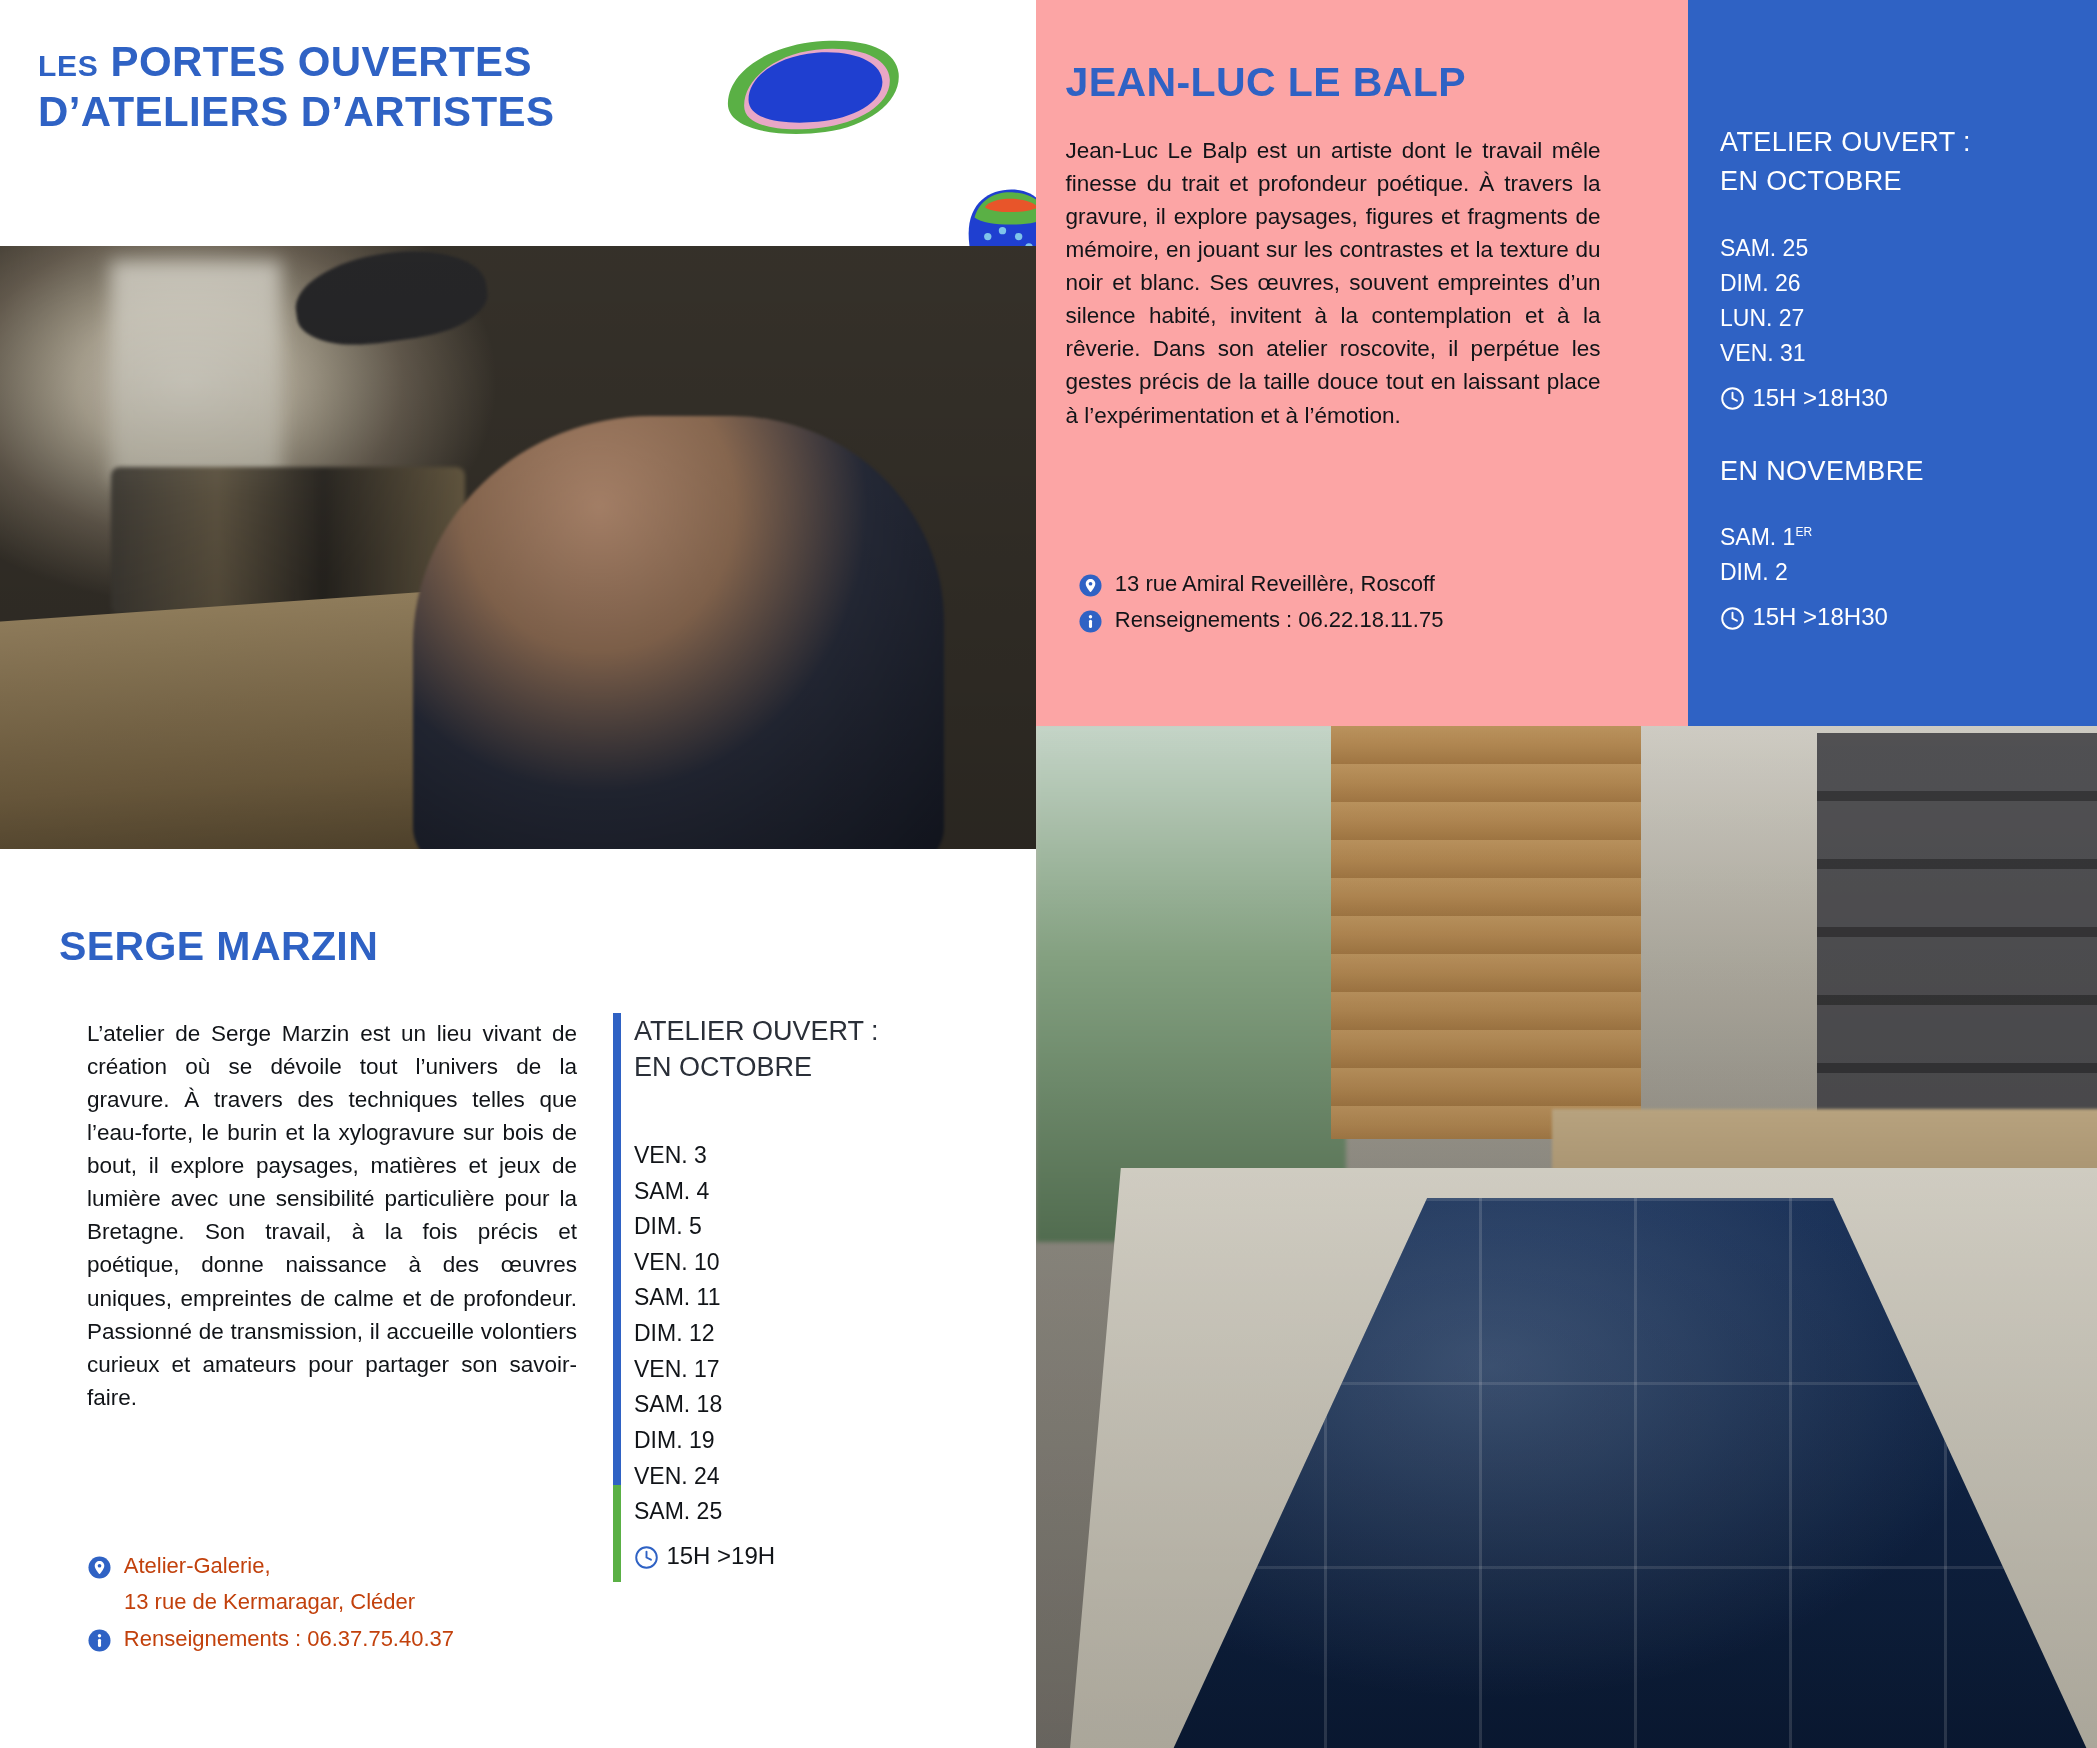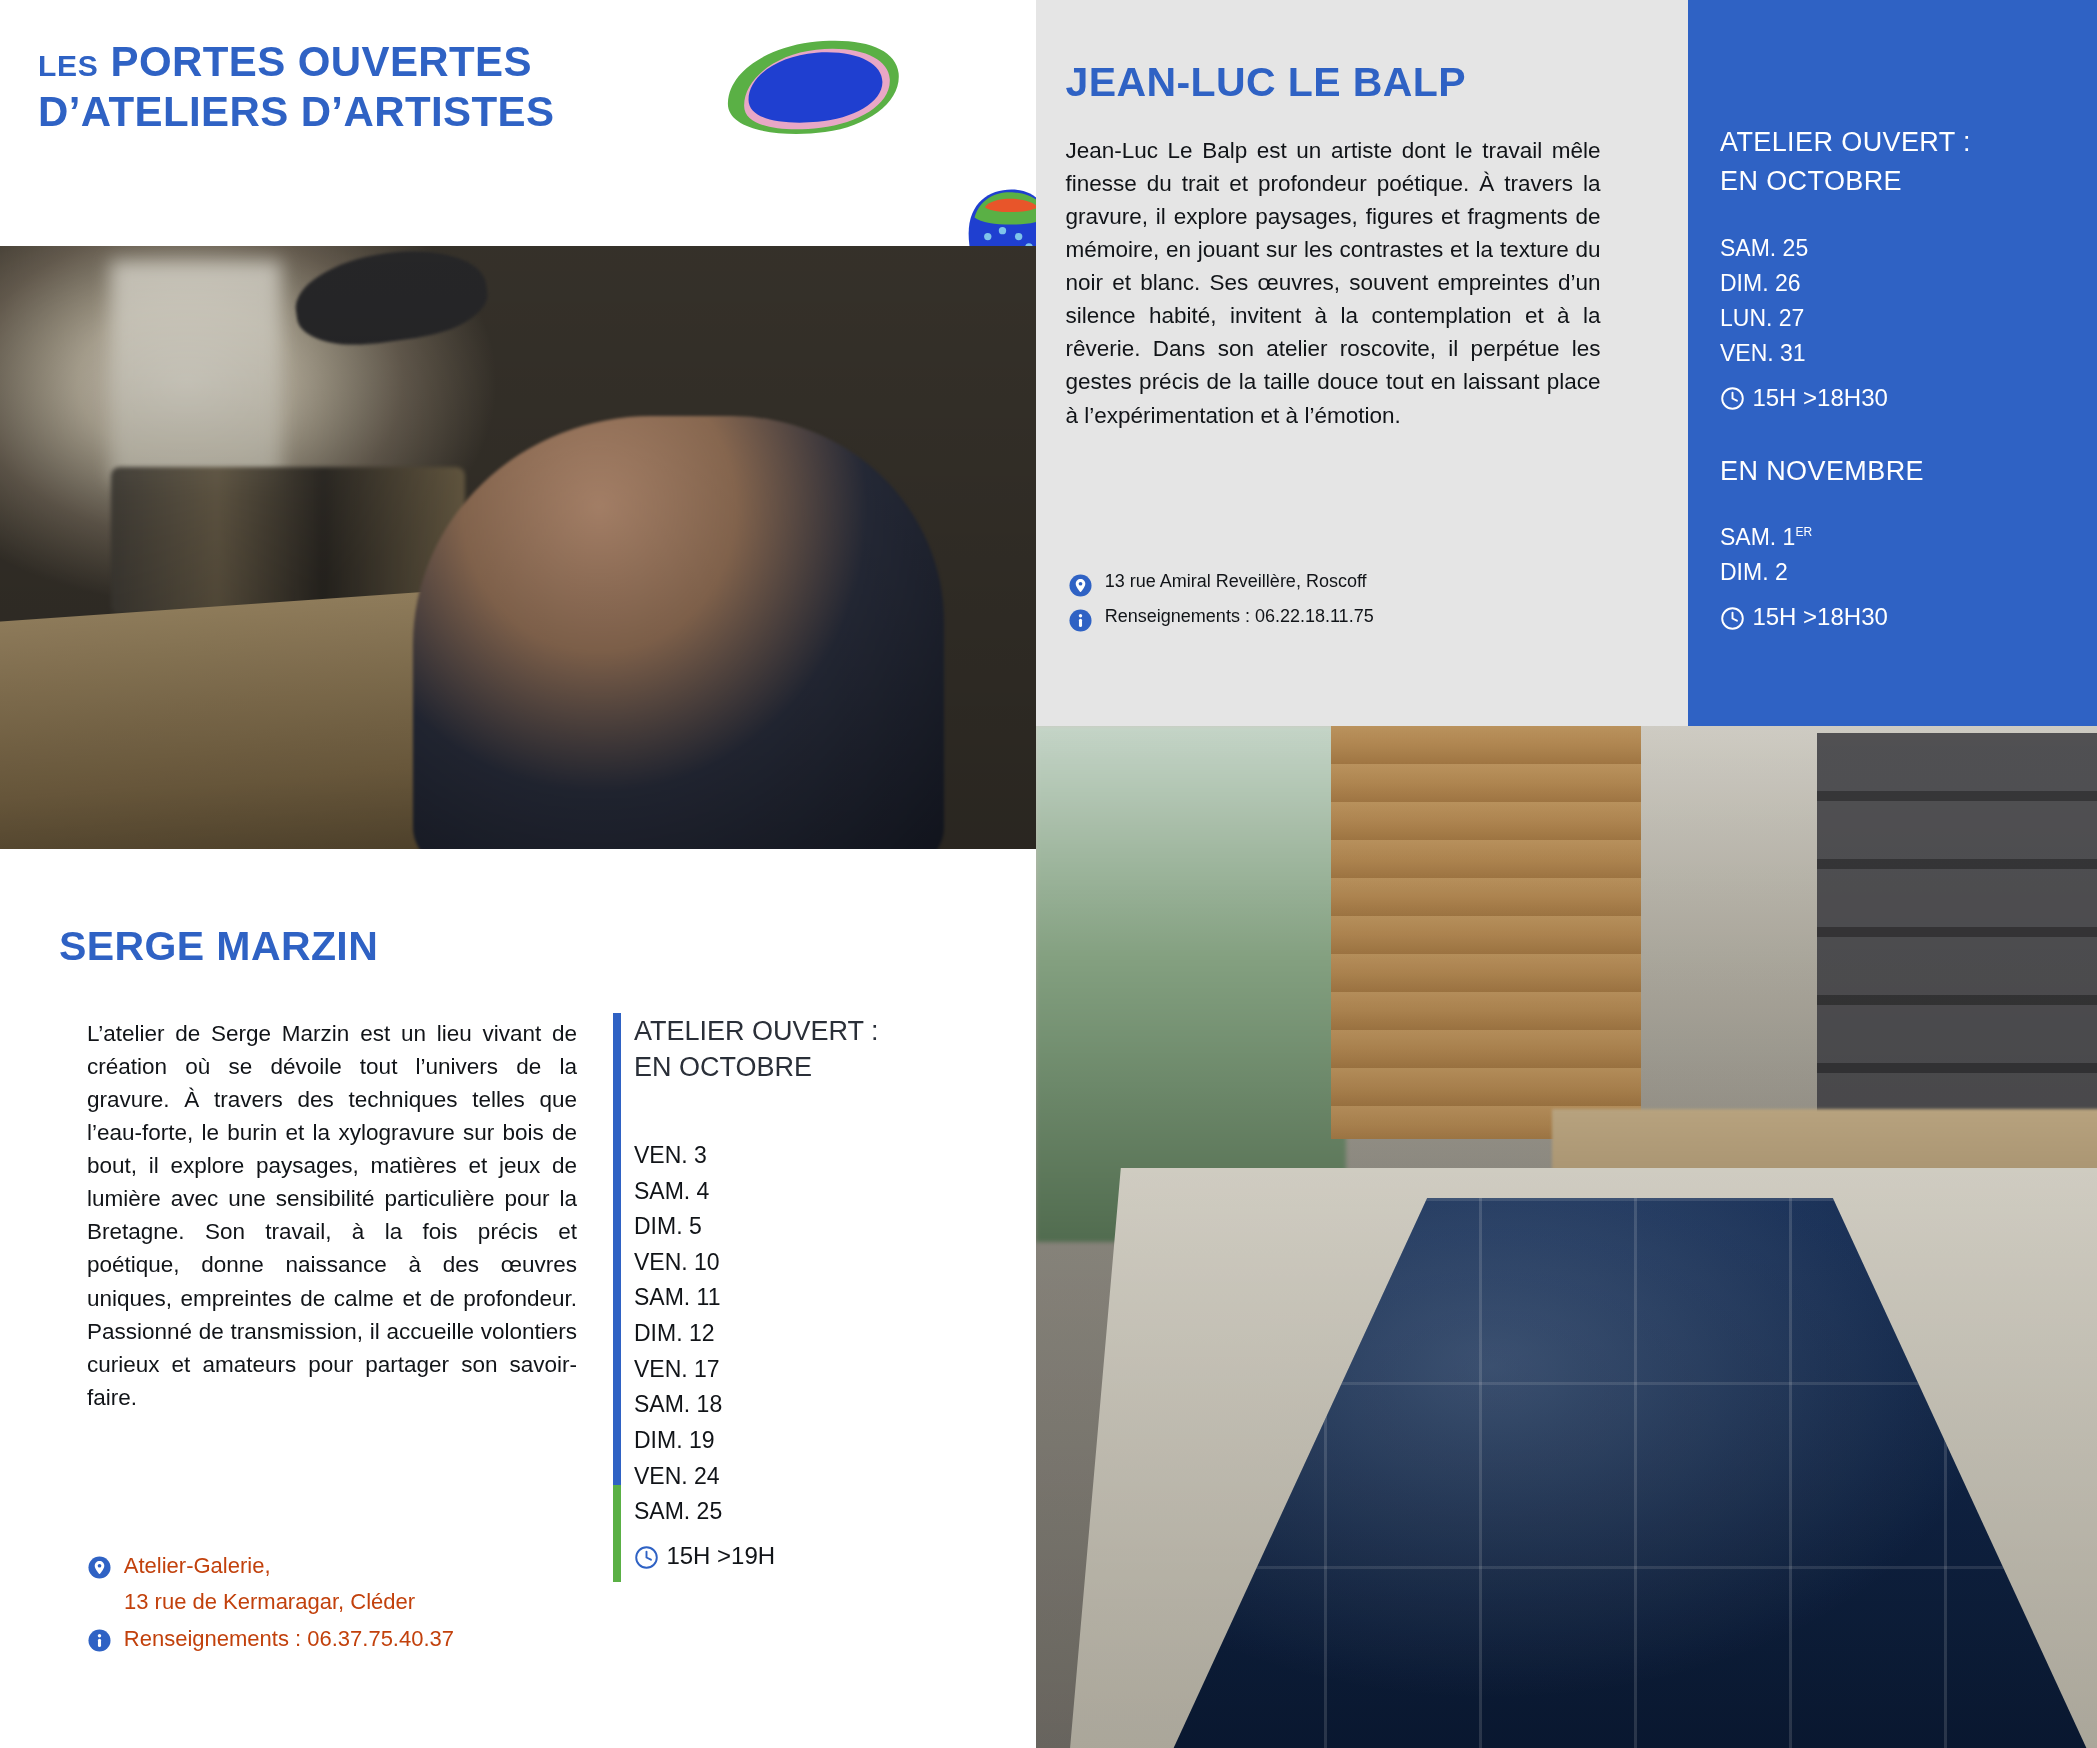--- a/index.html
+++ b/index.html
@@ -109,44 +109,44 @@
     filter: blur(2.2px);
     opacity: 0.9;
   }
   .photo-marzin .shade { position:absolute; inset:0; background: linear-gradient(180deg, rgba(0,0,0,0.10), rgba(0,0,0,0.30)); }
 
   
   .balp-block {
     position: absolute;
     left: 1036px; top: 0;
     width: 1062px; height: 830px;
-    background: #e5e5e5;
+    background: #fca5a5;
   }
   .balp-title {
     position: absolute;
     left: 29.5px; top: 59px;
     font-size: 41px;
     font-weight: bold;
     letter-spacing: 0.4px;
     color: #2f62c4;
   }
   .balp-body {
     position: absolute;
     left: 29.5px; top: 134px;
     width: 535px;
     font-size: 22.5px;
     line-height: 1.47;
     color: #111418;
     text-align: justify;
   }
   .balp-contact {
     position: absolute;
-    left: 32px; top: 571px;
+    left: 42px; top: 571px;
     width: 546px;
-    font-size: 18px;
+    font-size: 22px;
     color: #111418;
   }
   .contact-row {
     display: flex;
     align-items: flex-start;
     gap: 11.8px;
     margin-bottom: 10.3px;
   }
   .pin-icon, .info-icon, .clock-icon {
     flex: 0 0 auto;

